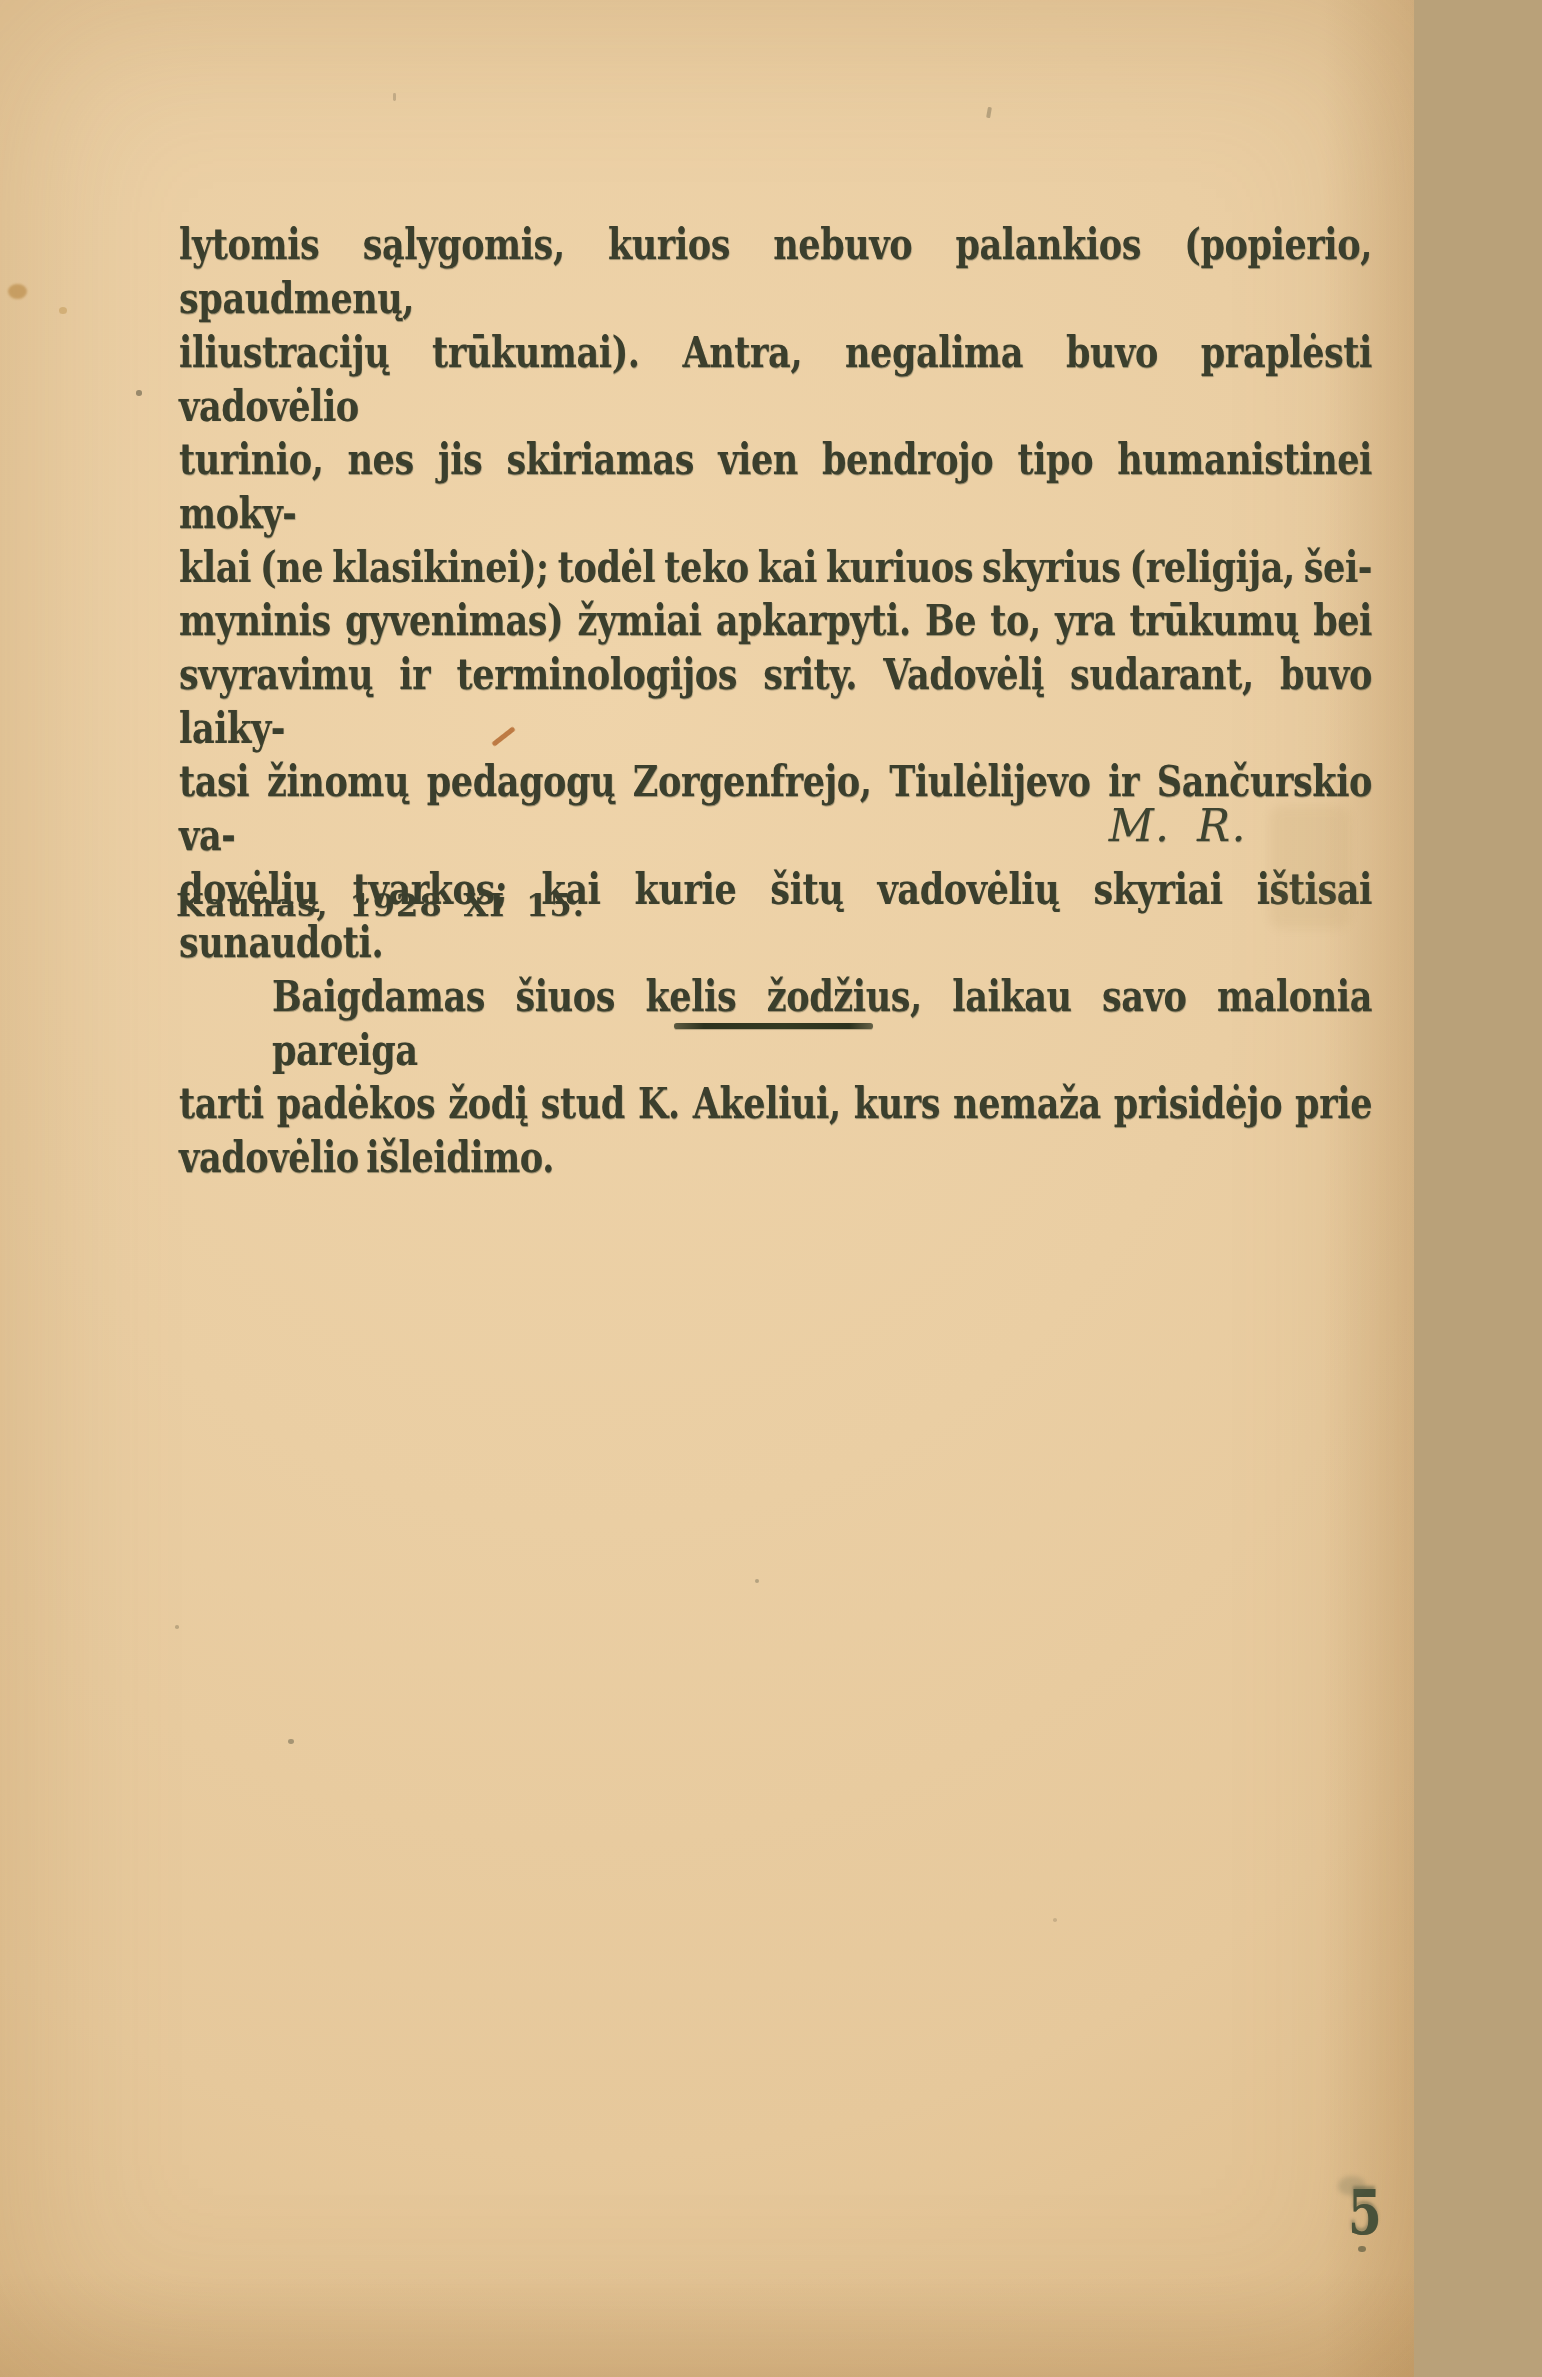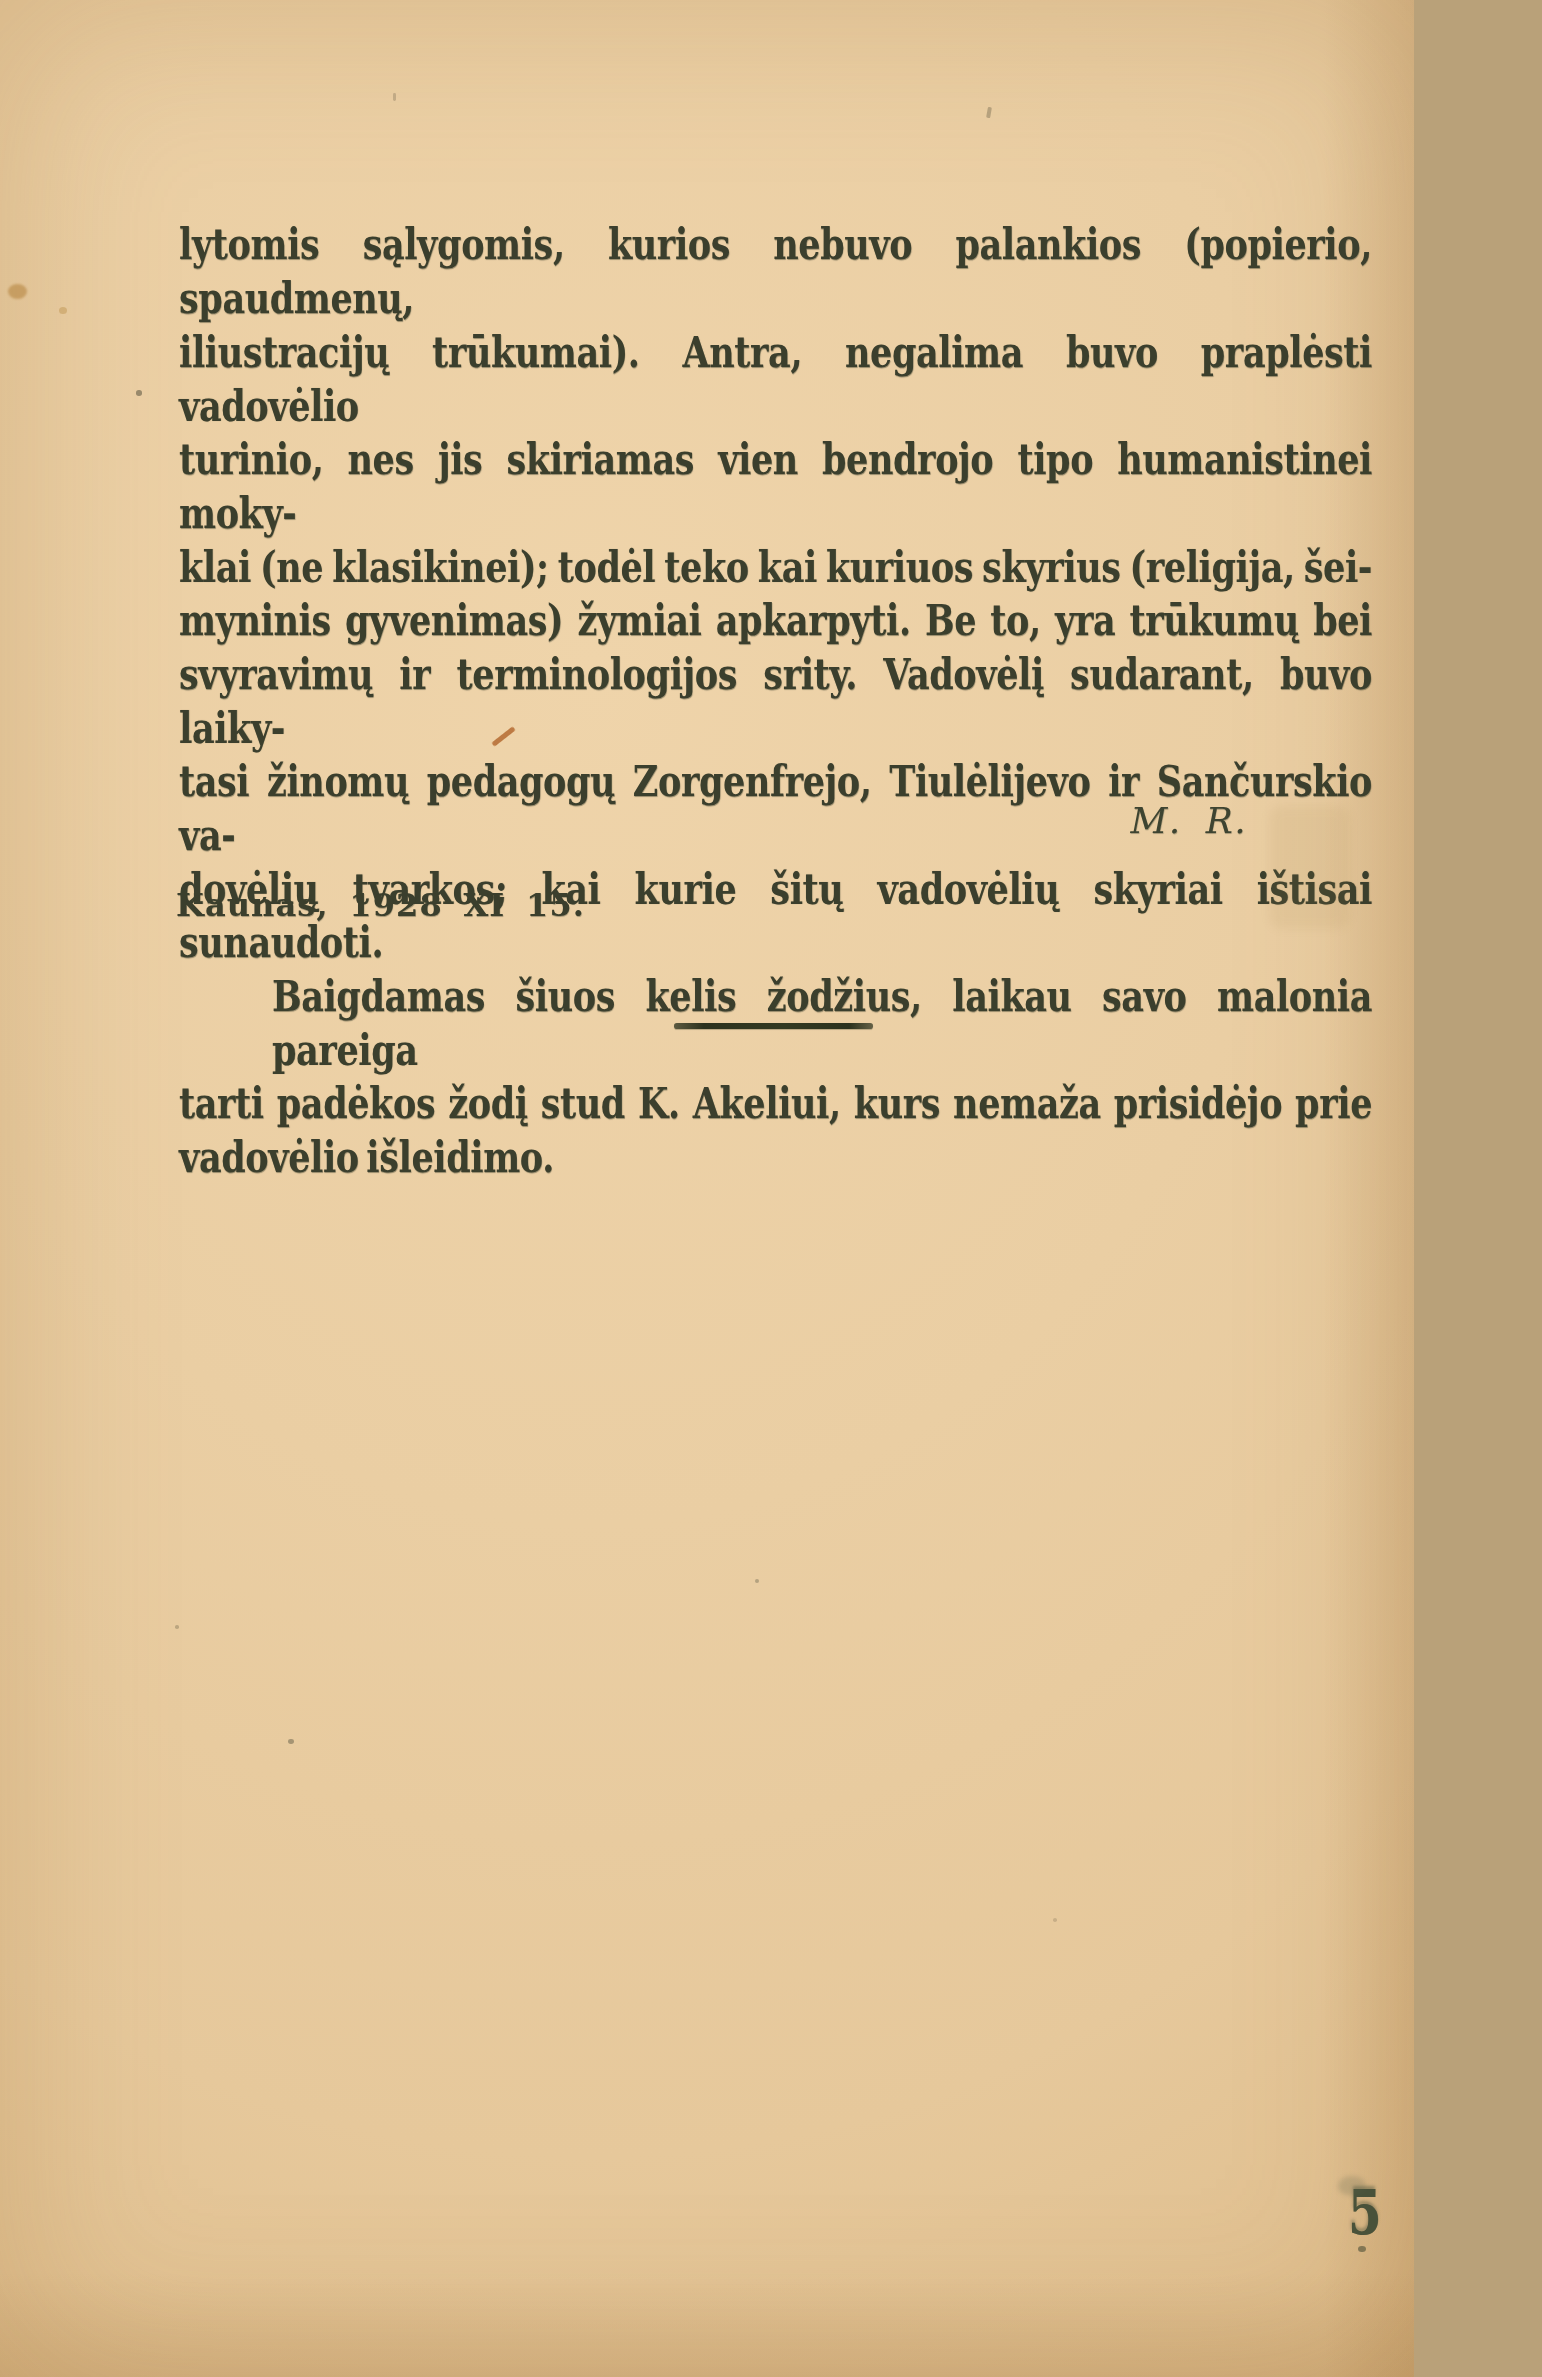--- a/index.html
+++ b/index.html
@@ -44,21 +44,21 @@
     white-space: normal;
   }
   .line.indented { padding-left: 93px; }
   .line.flush-left { text-align-last: left; }
 
   
   .signature {
     position: absolute;
     top: 800px; right: 167px;
     font-style: italic;
-    font-size: 36px;
+    font-size: 44px;
     font-weight: 500;
     color: #3e4431;
     letter-spacing: 1.4px;
     word-spacing: 11.2px;
     text-shadow: 0.4px 0.5px 0.7px rgba(62, 68, 49, 0.4);
   }
   .dateline {
     position: absolute;
     left: 176px; top: 886px;
     font-size: 32px;

